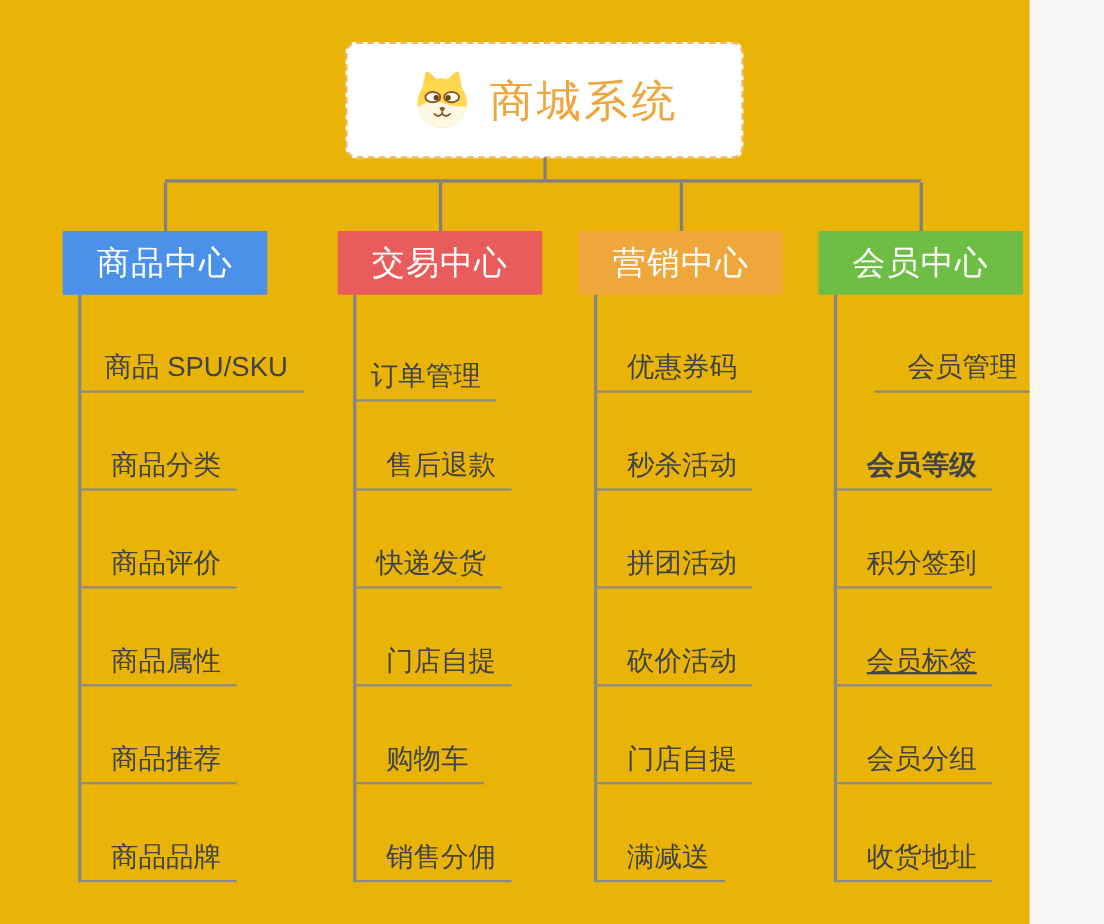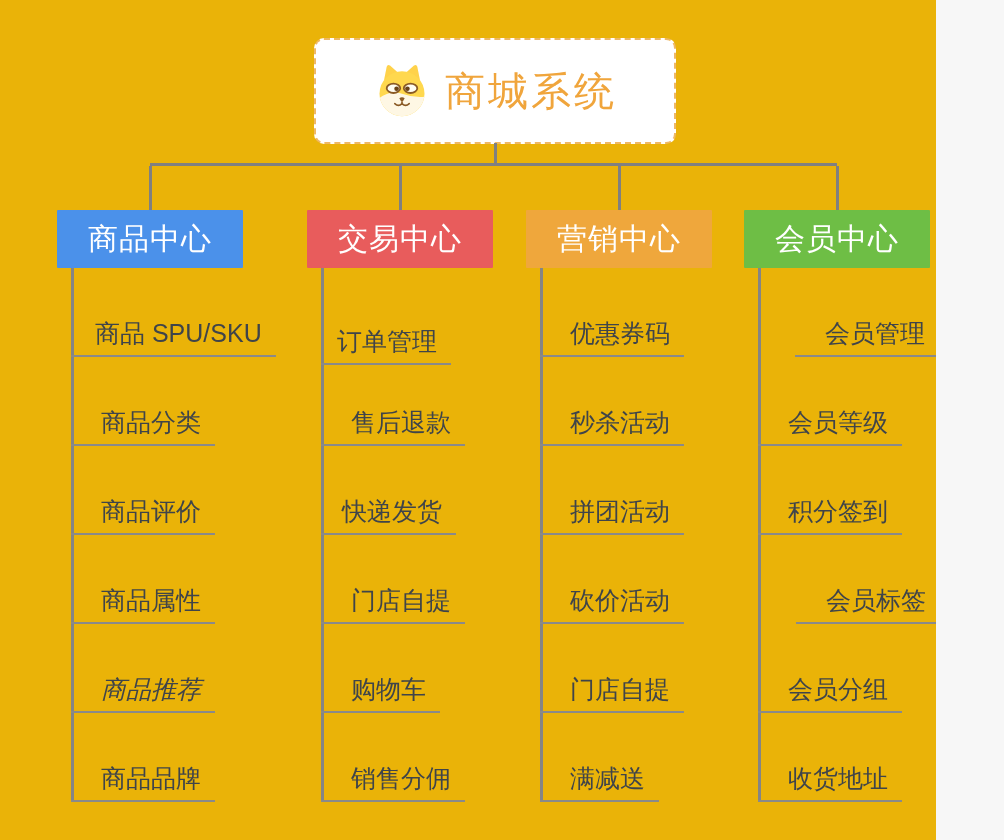--- a/index.html
+++ b/index.html
@@ -98,41 +98,41 @@
       <div class="line" style="left: 617.5px; top: 166px; width: 3px; height: 44px; background: rgb(128, 128, 128);"></div>
       <div class="line" style="left: 835.5px; top: 166px; width: 3px; height: 44px; background: rgb(128, 128, 128);"></div>
     </div>
   <div id="branches">
       <div class="branch-header" style="left: 57px; width: 186px; background: rgb(75, 145, 234);">商品中心</div>
       <div class="trunk" style="left: 71px; top: 268px; height: 532px;"></div>
       <div class="leaf-item" style="left: 71px; top: 311px; padding-left: 24px;">商品 SPU/SKU</div>
       <div class="leaf-item" style="left: 71px; top: 400px;">商品分类</div>
       <div class="leaf-item" style="left: 71px; top: 489px;">商品评价</div>
       <div class="leaf-item" style="left: 71px; top: 578px;">商品属性</div>
-      <div class="leaf-item" style="left: 71px; top: 667px; font-style: italic;">商品推荐</div>
+      <div class="leaf-item" style="left: 71px; top: 667px;">商品推荐</div>
       <div class="leaf-item" style="left: 71px; top: 756px;">商品品牌</div>
       <div class="branch-header" style="left: 307px; width: 186px; background: rgb(232, 92, 92);">交易中心</div>
       <div class="trunk" style="left: 321px; top: 268px; height: 532px;"></div>
       <div class="leaf-item" style="left: 321px; top: 319px; padding-left: 16px;">订单管理</div>
       <div class="leaf-item" style="left: 321px; top: 400px;">售后退款</div>
       <div class="leaf-item" style="left: 321px; top: 489px; padding-left: 21px;">快递发货</div>
       <div class="leaf-item" style="left: 321px; top: 578px;">门店自提</div>
       <div class="leaf-item" style="left: 321px; top: 667px;">购物车</div>
       <div class="leaf-item" style="left: 321px; top: 756px;">销售分佣</div>
       <div class="branch-header" style="left: 526px; width: 186px; background: rgb(239, 167, 60);">营销中心</div>
       <div class="trunk" style="left: 540px; top: 268px; height: 532px;"></div>
       <div class="leaf-item" style="left: 540px; top: 311px;">优惠券码</div>
       <div class="leaf-item" style="left: 540px; top: 400px;">秒杀活动</div>
       <div class="leaf-item" style="left: 540px; top: 489px;">拼团活动</div>
       <div class="leaf-item" style="left: 540px; top: 578px;">砍价活动</div>
       <div class="leaf-item" style="left: 540px; top: 667px;">门店自提</div>
       <div class="leaf-item" style="left: 540px; top: 756px;">满减送</div>
       <div class="branch-header" style="left: 744px; width: 186px; background: rgb(110, 190, 69);">会员中心</div>
       <div class="trunk" style="left: 758px; top: 268px; height: 532px;"></div>
       <div class="leaf-item" style="left: 795px; top: 311px;">会员管理</div>
-      <div class="leaf-item" style="left: 758px; top: 400px;">会员等级</div>
+      <div class="leaf-item" style="left: 758px; top: 400px; font-weight: bold;">会员等级</div>
       <div class="leaf-item" style="left: 758px; top: 489px;">积分签到</div>
-      <div class="leaf-item" style="left: 796px; top: 578px;">会员标签</div>
+      <div class="leaf-item" style="left: 758px; top: 578px; text-decoration: underline;">会员标签</div>
       <div class="leaf-item" style="left: 758px; top: 667px;">会员分组</div>
       <div class="leaf-item" style="left: 758px; top: 756px;">收货地址</div>
     </div>
 
 </div>
 
 </body></html>

